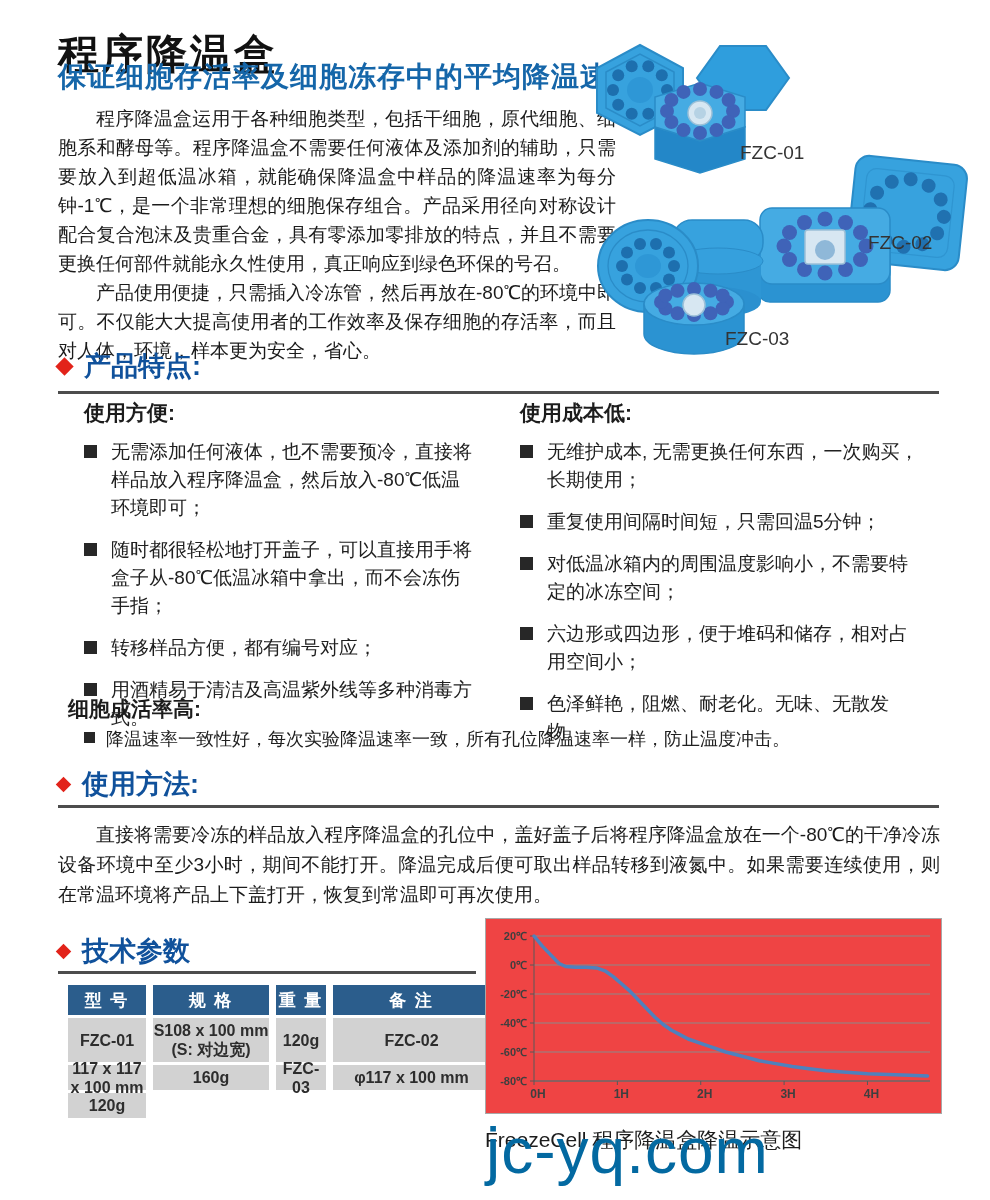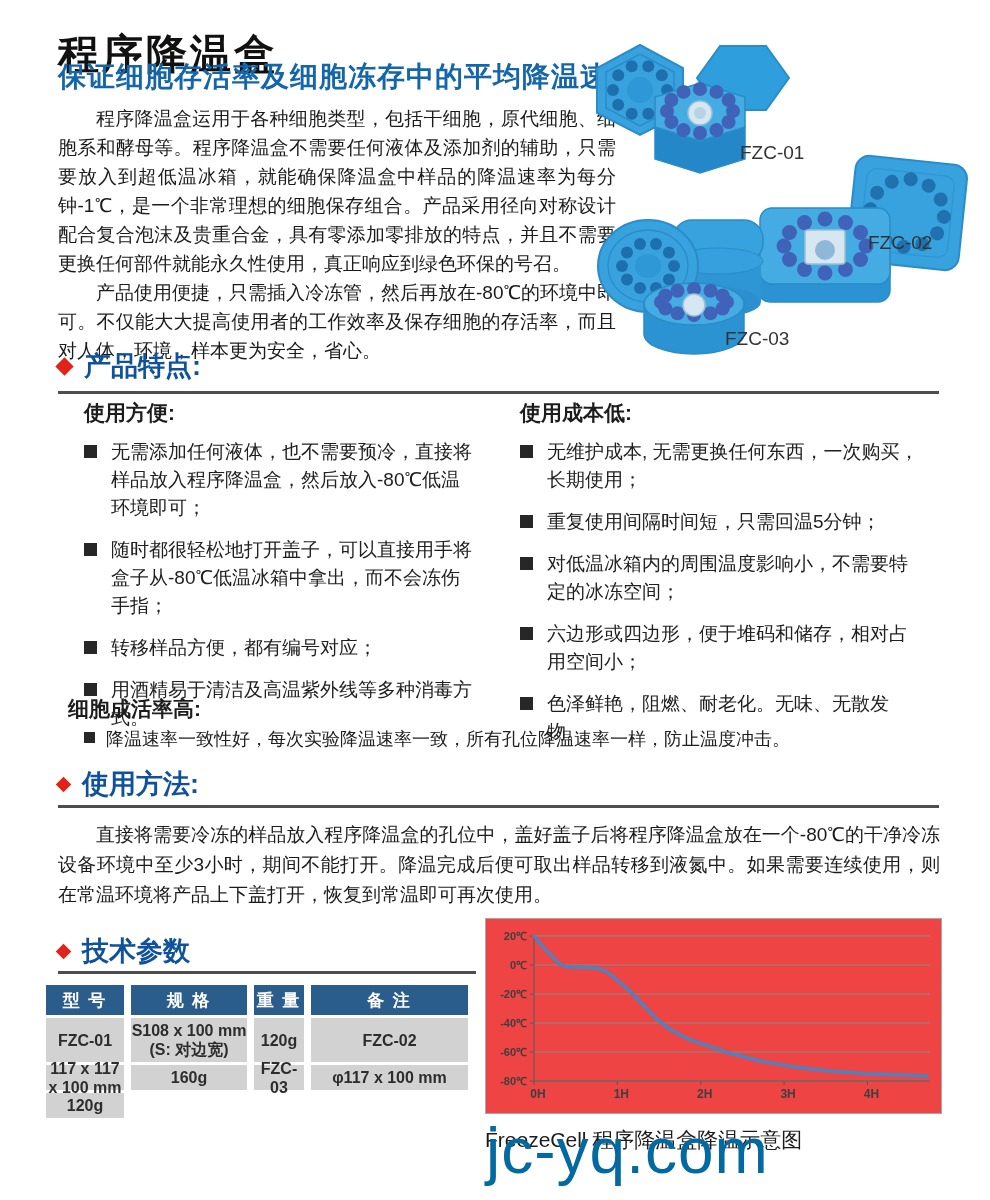--- a/index.html
+++ b/index.html
@@ -193,21 +193,21 @@
 </div>
 <div class="abs rule" style="left:58px;top:805px;width:881px"></div>
 <p class="abs usage-p" style="left:58px;top:820px;width:882px">直接将需要冷冻的样品放入程序降温盒的孔位中，盖好盖子后将程序降温盒放在一个-80℃的干净冷冻设备环境中至少3小时，期间不能打开。降温完成后便可取出样品转移到液氮中。如果需要连续使用，则在常温环境将产品上下盖打开，恢复到常温即可再次使用。</p>
 
 <div class="abs section-head" style="left:58px;top:933px">
   <span class="diamond" style="width:11px;height:11px"></span>
   <span>技术参数</span>
 </div>
 <div class="abs rule" style="left:58px;top:971px;width:418px"></div>
 
-<div class="abs spec-table" style="left:46px;top:985px">
+<div class="abs spec-table" style="left:68px;top:985px">
   <div class="cell head">型 号</div>
   <div class="cell head">规 格</div>
   <div class="cell head">重 量</div>
   <div class="cell head">备 注</div>
 
   <div class="cell">FZC-01</div>
   <div class="cell">
     <span>S108 x 100 mm</span>
     <span>(S: 对边宽)</span>
   </div>

